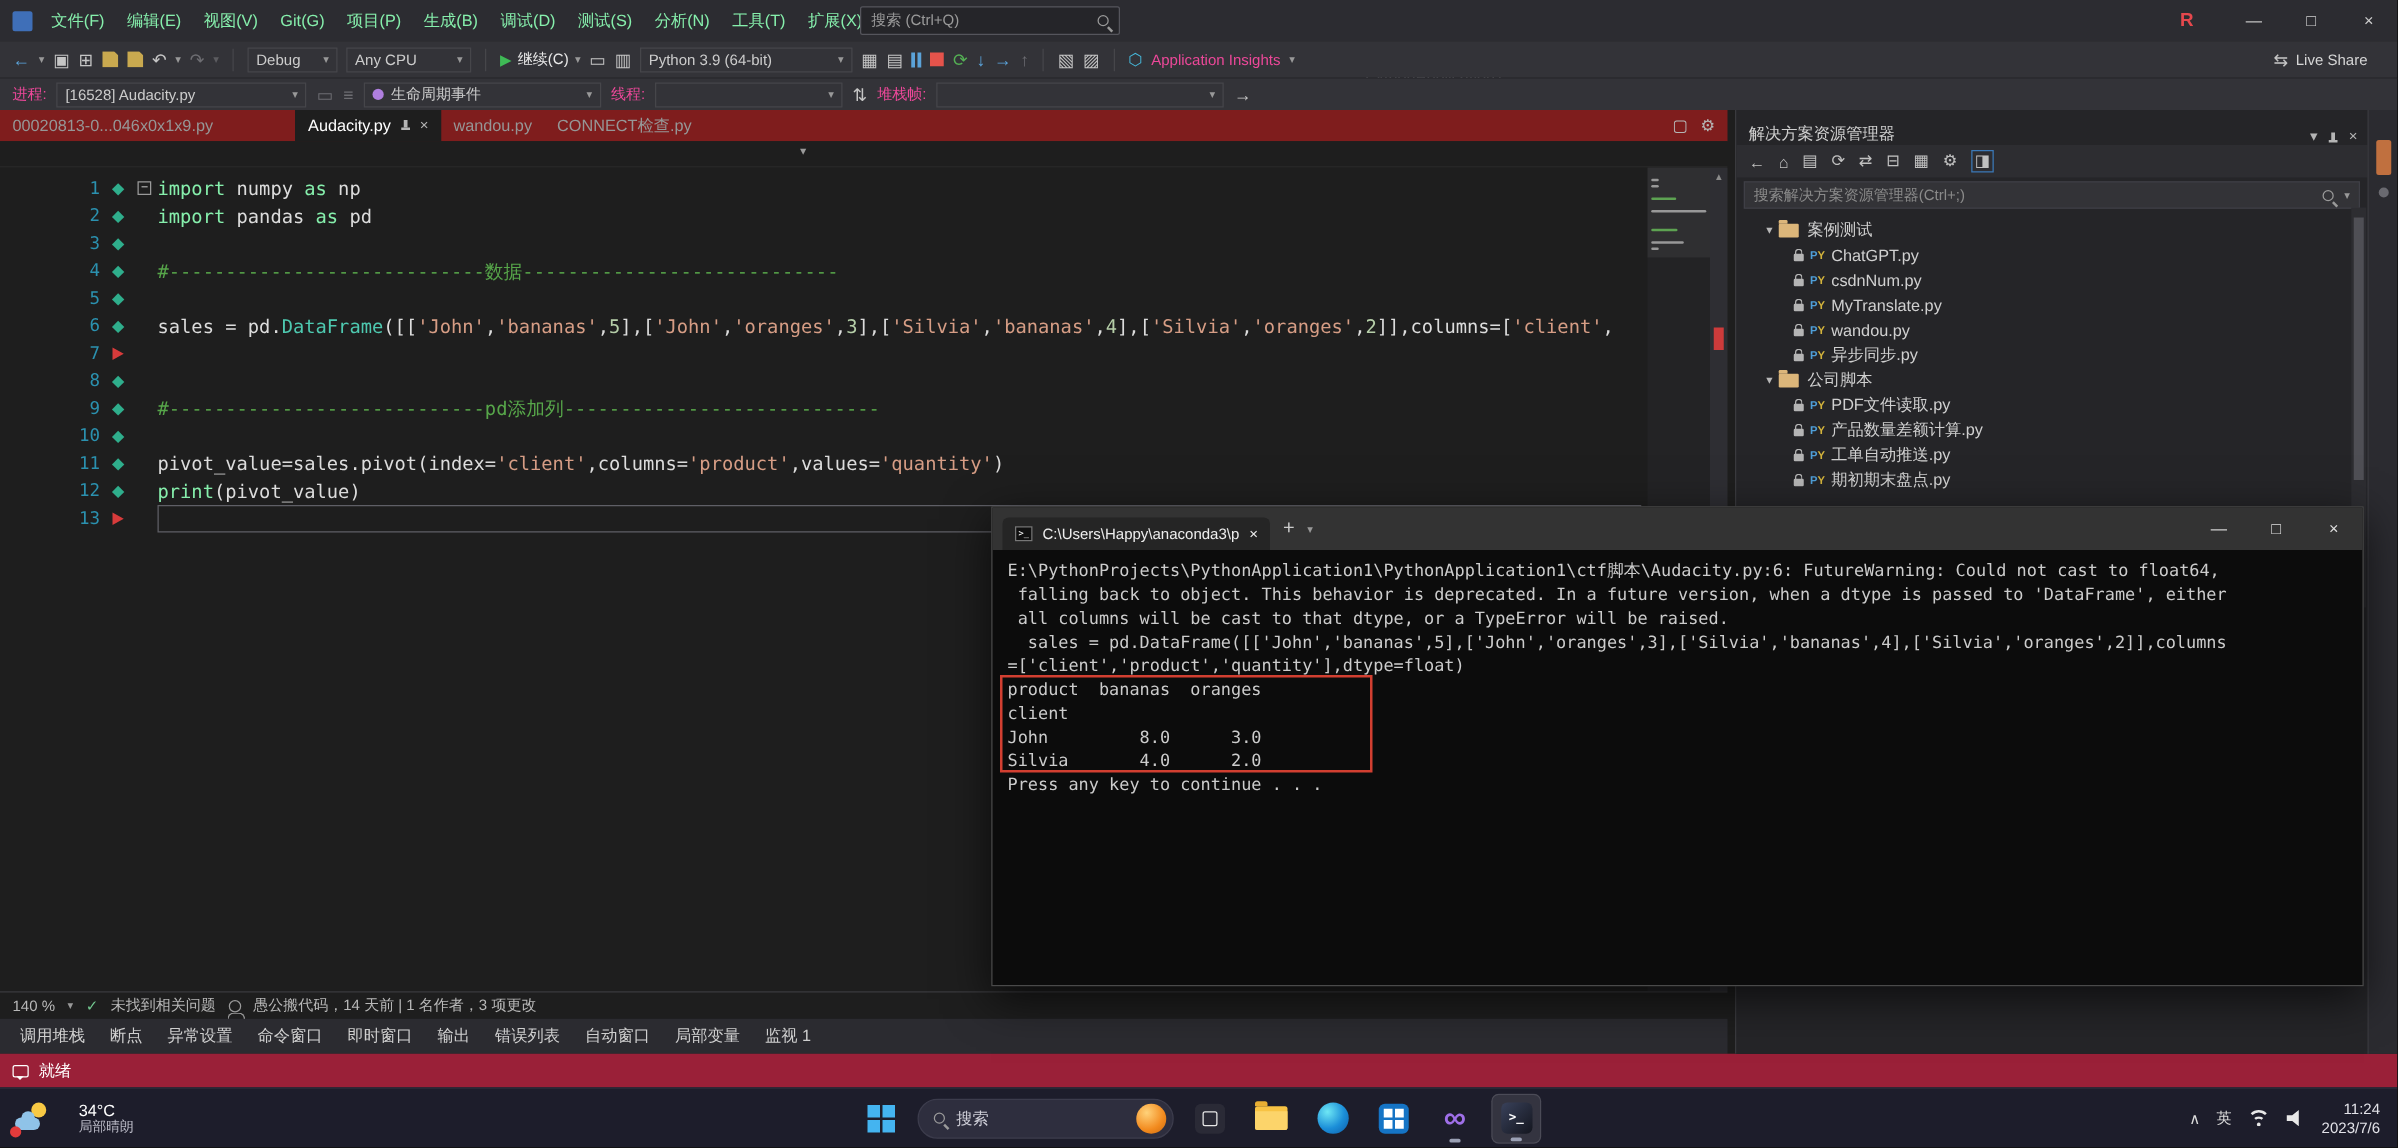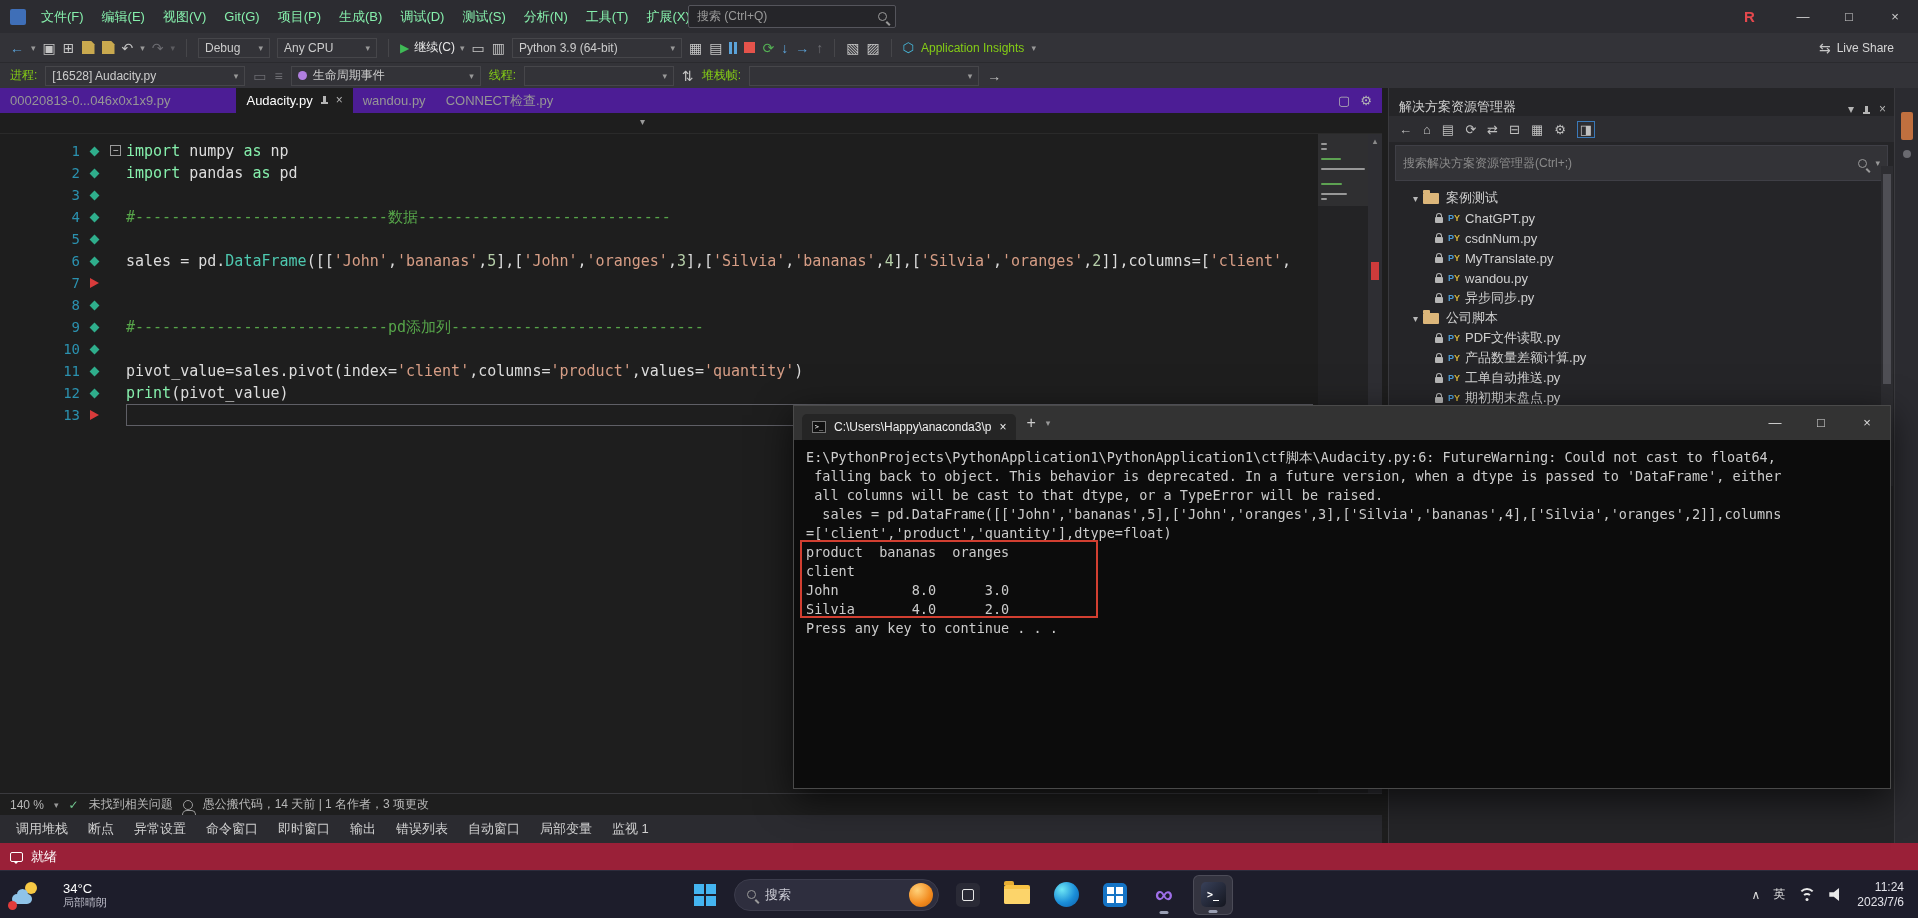--- a/index.html
+++ b/index.html
@@ -33,27 +33,27 @@
   .caret.dim{color:#5c5c60;}
   .vsep{width:1px;height:18px;background:#46464a;margin:0 4px;}
   .dd{height:20px;display:inline-flex;align-items:center;background:#333338;border:1px solid #46464a;color:#ccc;font-size:12px;padding:0 6px;gap:6px;white-space:nowrap;}
   .dd .sp{flex:1;}
   .w90{width:72px;} .w100{width:100px;} .w170{width:170px;} .w200{width:200px;} .w190{width:190px;} .w150{width:150px;} .w230{width:230px;}
   .floppy{width:13px;height:13px;background:#c9a94f;clip-path:polygon(0 0,75% 0,100% 25%,100% 100%,0 100%);display:inline-block;}
   .run{display:inline-flex;align-items:center;gap:5px;font-size:12px;color:#e8e8e8;}
   .play{color:#3fba56;font-size:12px;}
   .pausebars{display:inline-flex;gap:2px;} .pausebars i{width:3px;height:12px;background:#5ba3d9;display:block;}
   .stopsq{width:11px;height:11px;background:#e5534b;display:inline-block;}
-  .lbl{font-size:12px;color:#84cc16;white-space:nowrap;}
+  .lbl{font-size:12px;color:#ec4899;white-space:nowrap;}
   .dotp{width:9px;height:9px;border-radius:50%;background:#b07fe0;display:inline-block;}
   .hexa{color:#46b8da;font-size:13px;}
   .lshare{margin-left:auto;display:inline-flex;align-items:center;gap:6px;font-size:12px;color:#d5d5d5;padding-right:14px;}
 
   
-  .tabs-row{position:absolute;top:88px;left:0;width:1382px;height:25px;background:#4c1d95;display:flex;align-items:stretch;}
+  .tabs-row{position:absolute;top:88px;left:0;width:1382px;height:25px;background:#7f1d1d;display:flex;align-items:stretch;}
   .tab{height:25px;line-height:25px;padding:0 10px;font-size:13px;color:#969696;display:flex;gap:7px;align-items:center;white-space:nowrap;}
   .tab.active{background:#1e1e1e;color:#fff;}
   .tab.first{margin-right:56px;}
   .tab .x{color:#b5b5b5;font-size:12px;}
   .pin-icon{width:9px;height:10px;position:relative;display:inline-block;}
   .pin-icon::before{content:'';position:absolute;left:3px;top:0;width:3px;height:6px;background:#b5b5b5;}
   .pin-icon::after{content:'';position:absolute;left:1px;top:6px;width:7px;height:2px;background:#b5b5b5;}
   .tabs-right{margin-left:auto;display:flex;align-items:center;gap:10px;padding-right:10px;color:#b5b5b5;font-size:13px;}
   .breadcrumb{position:absolute;top:113px;left:0;width:1382px;height:21px;background:#1e1e1e;border-bottom:1px solid #2a2a2a;}
   .bc-caret{position:absolute;left:640px;top:3px;color:#9a9a9a;font-size:10px;}
@@ -87,21 +87,21 @@
   .bubble{width:13px;height:10px;border:1.5px solid #fff;border-radius:2px;position:relative;display:inline-block;}
   .bubble::after{content:'';position:absolute;left:2px;bottom:-6px;border:3px solid transparent;border-top-color:#fff;}
 
   
   .solution-explorer{position:absolute;top:88px;left:1388px;width:506px;height:755px;background:#252528;border-left:1px solid #3a3a3e;}
   .se-header{height:28px;display:flex;align-items:flex-end;padding:0 8px 0 10px;font-size:13px;color:#d0d0d0;gap:8px;}
   .se-header .grow{flex:1;}
   .se-hicon{color:#b5b5b5;font-size:12px;}
   .se-toolbar{height:26px;background:#2d2d31;display:flex;align-items:center;gap:11px;padding:0 10px;color:#c0c0c0;font-size:13px;}
   .se-ticon.boxed{border:1px solid #3b79b8;padding:0 2px;}
-  .se-search{margin:3px 6px;height:36px;background:#333337;border:1px solid #3f3f46;display:flex;align-items:center;padding:0 7px;font-size:12px;color:#8a8a8a;gap:8px;}
+  .se-search{margin:3px 6px;height:22px;background:#333337;border:1px solid #3f3f46;display:flex;align-items:center;padding:0 7px;font-size:12px;color:#8a8a8a;gap:8px;}
   .se-search .grow{flex:1;}
   .solution-tree{padding-top:4px;position:relative;}
   .tree-row{height:20px;display:flex;align-items:center;font-size:13px;color:#d0d0d0;white-space:nowrap;}
   .tree-row.folder{padding-left:24px;}
   .tree-row.file{padding-left:46px;gap:5px;}
   .tw{color:#b8b8b8;font-size:10px;margin-right:5px;}
   .folder-ic{width:16px;height:11px;background:#dcb67a;border-radius:1px;position:relative;margin-right:7px;display:inline-block;}
   .folder-ic::before{content:'';position:absolute;top:-3px;left:0;width:7px;height:3px;background:#dcb67a;border-radius:1px 1px 0 0;}
   .lock-icon{width:8px;height:6px;background:#b5b5b5;position:relative;border-radius:1px;display:inline-block;margin-top:3px;}
   .lock-icon::before{content:'';position:absolute;top:-4px;left:1px;width:4px;height:4px;border:1.5px solid #b5b5b5;border-bottom:none;border-radius:3px 3px 0 0;}

